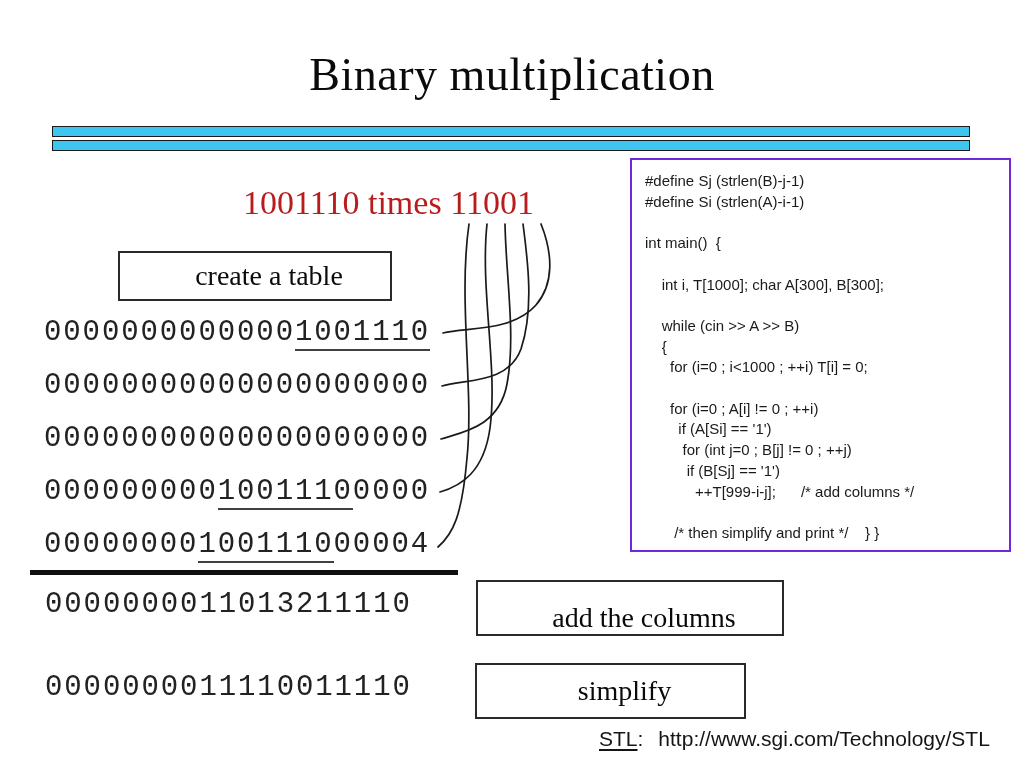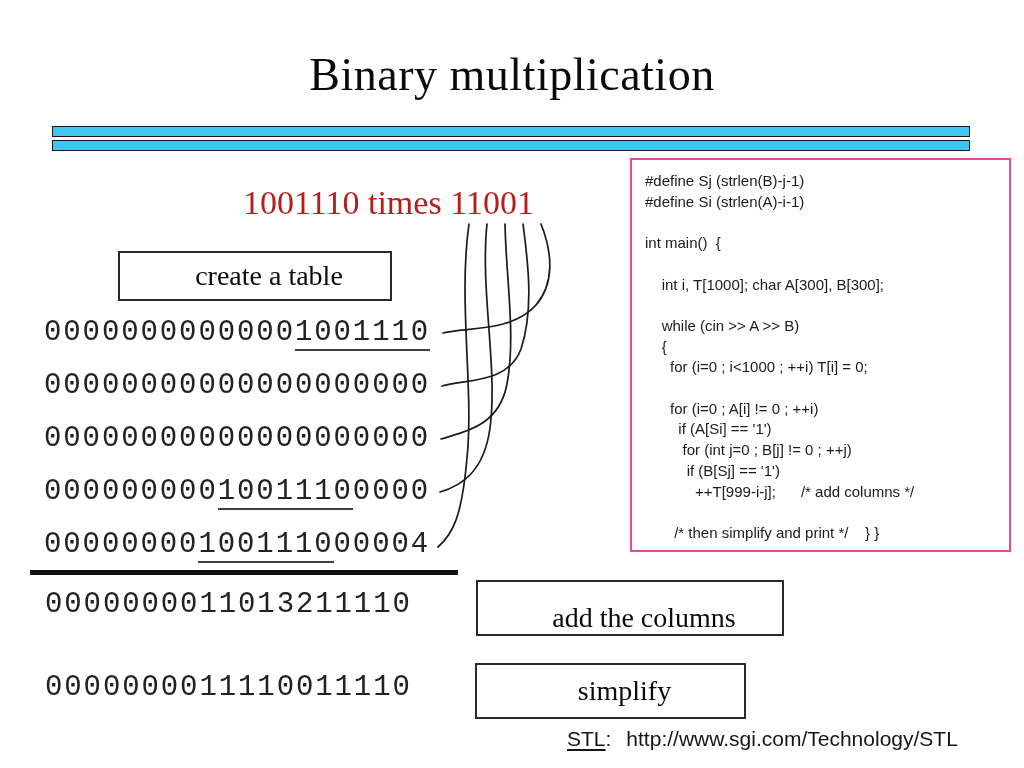--- a/index.html
+++ b/index.html
@@ -48,33 +48,33 @@
   .sum-row{top:589px;left:45px;}
   .simp-row{top:672px;left:45px;}
   .mark{border-bottom:2px solid #404040;}
 
   
   .sum-line{left:30px;top:570px;width:428px;height:5px;background:#0f0f0f;}
 
   
   .code-panel{
     left:630px;top:158px;width:381px;height:394px;
-    border:2px solid #ec4899;background:#fff;box-sizing:border-box;
+    border:2px solid #6d28d9;background:#fff;box-sizing:border-box;
   }
   .code-panel pre{
     margin:0;padding:11px 4px 0 13px;
     font-family:"Liberation Sans",sans-serif;
     font-size:15px;line-height:20.7px;color:#1a1a1a;white-space:pre;
   }
 
   
   .footer{
     left:567px;top:727px;font-size:21px;color:#151515;white-space:pre;
   }
-  .footer .u{text-decoration:underline;text-underline-offset:3px;}
+  .footer .u{text-decoration:underline;text-underline-offset:3px;margin-left:32px;}
 
   
   svg.lines{left:0;top:0;pointer-events:none;}
 </style>
 </head>
 <body>
 
 <div class="abs slide-title">Binary multiplication</div>
 
 <div class="abs bar bar-top" style="background-color: rgb(62, 198, 240);"></div>

